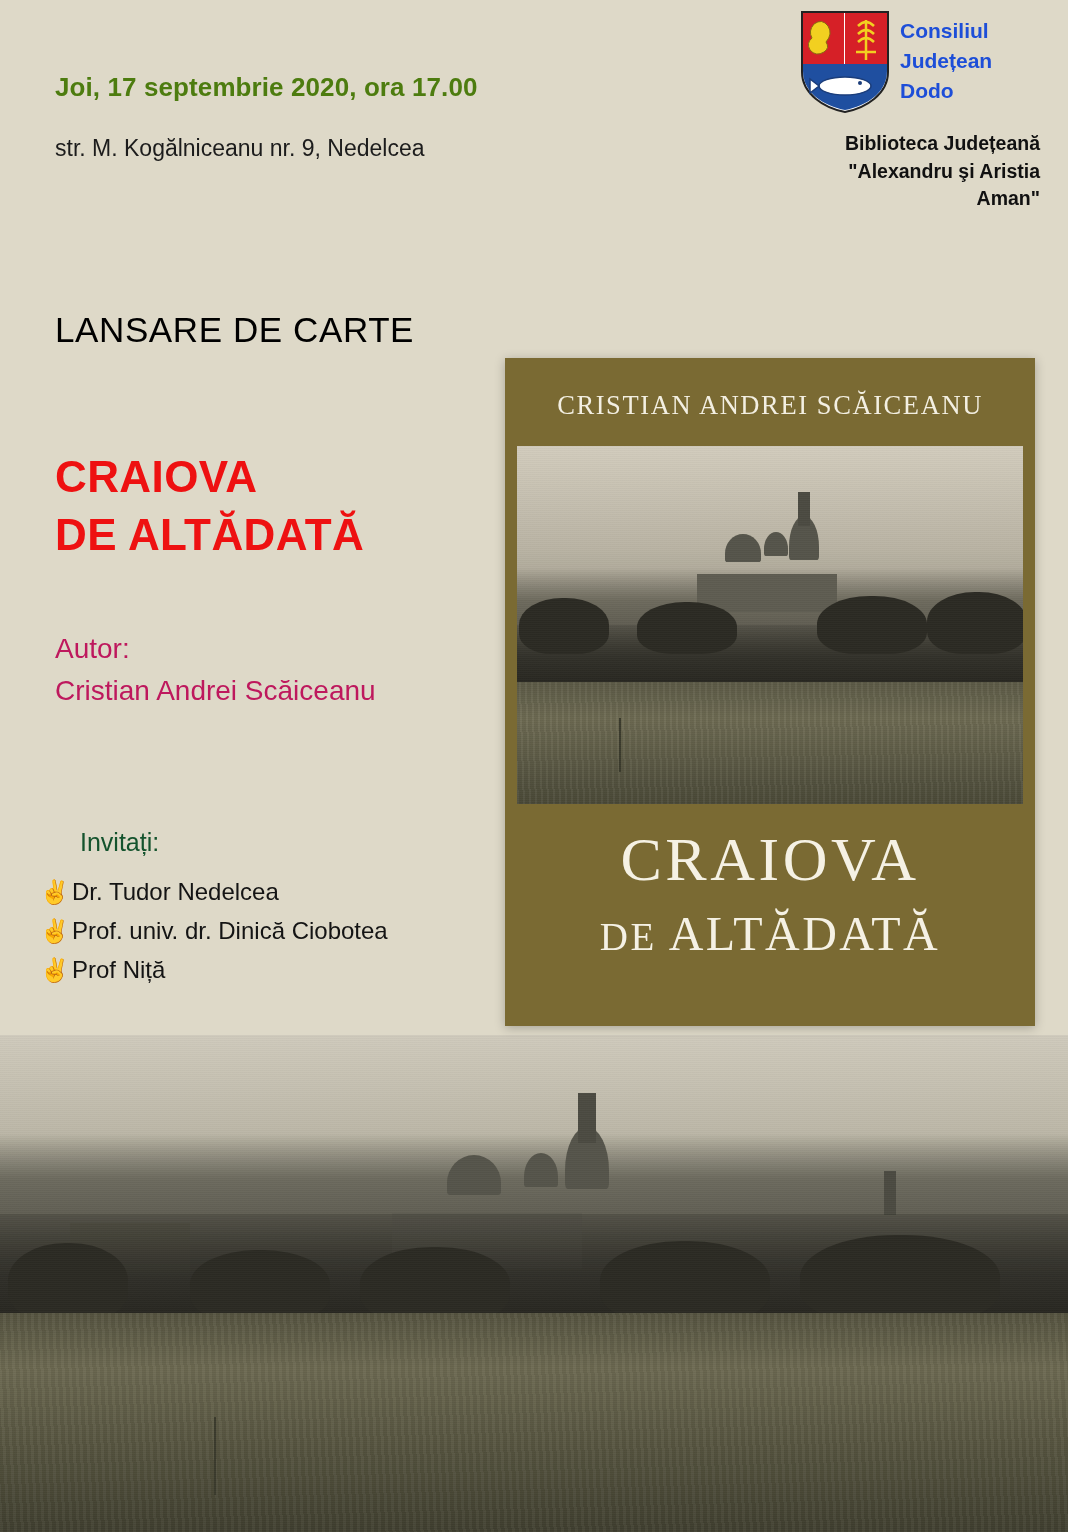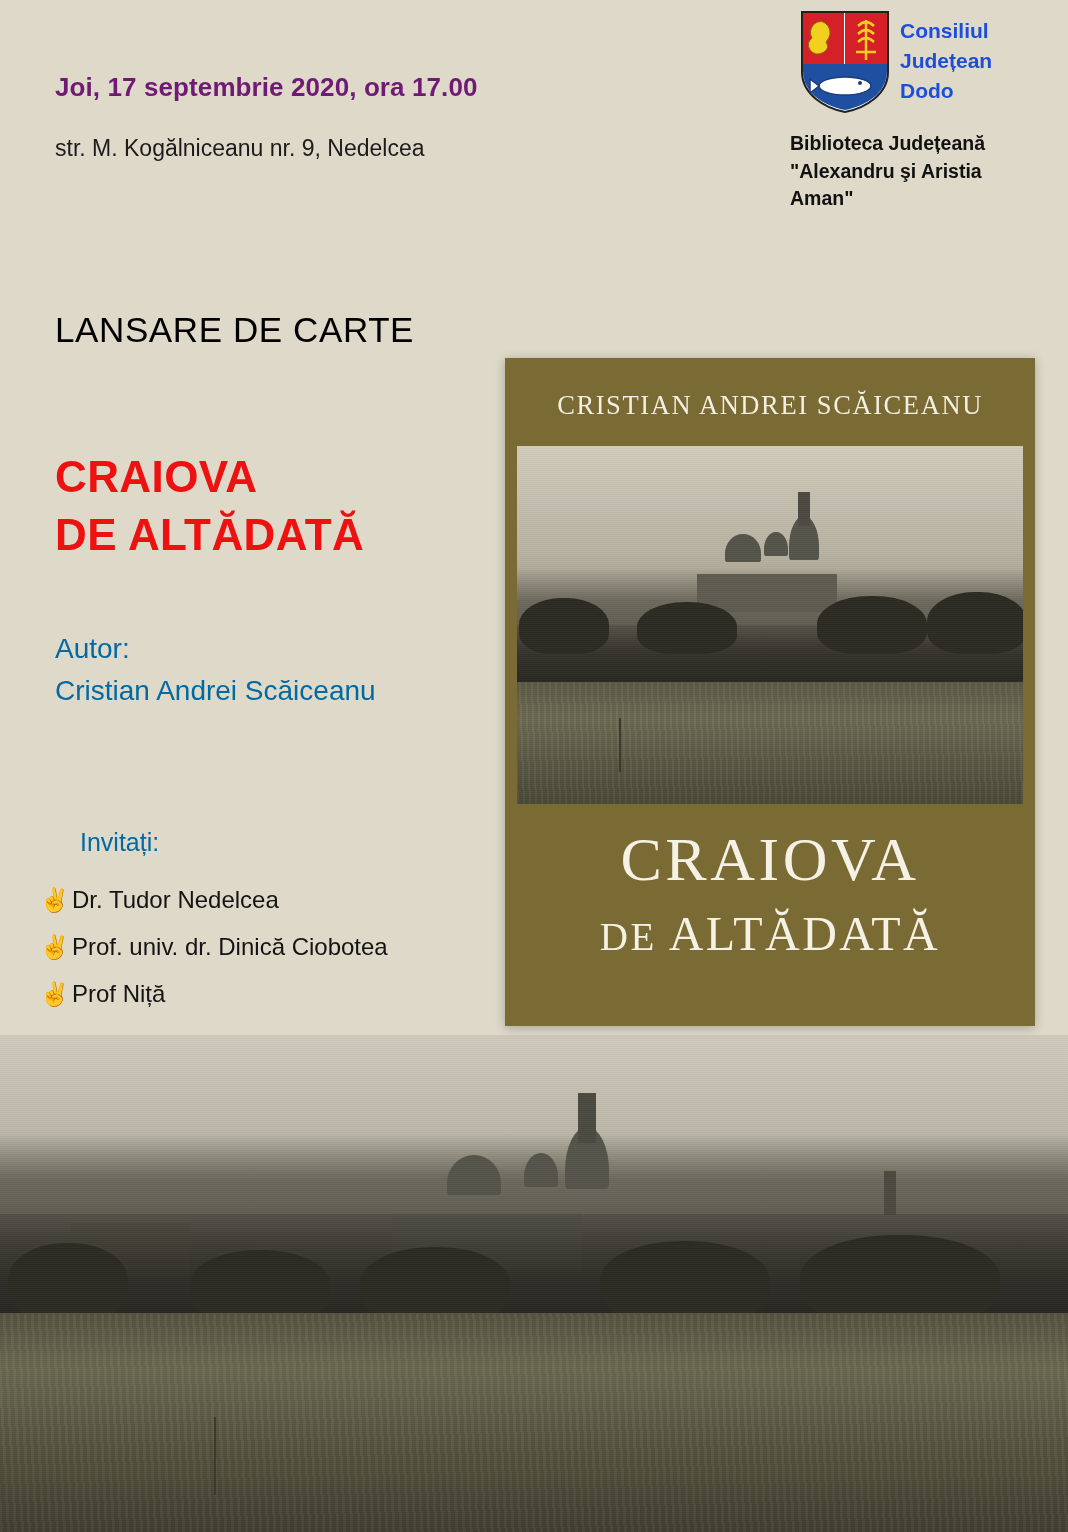--- a/index.html
+++ b/index.html
@@ -86,21 +86,21 @@
     pointer-events: none;
   }
 
   
   .date-line {
     position: absolute;
     left: 55px;
     top: 72px;
     font-size: 26px;
     font-weight: bold;
-    color: #701a75;
+    color: #4d7c0f;
     letter-spacing: 0.1px;
   }
   .venue {
     position: absolute;
     left: 55px;
     top: 132px;
     font-size: 23px;
     color: #1c1c1c;
     line-height: 1.42;
   }
@@ -120,29 +120,29 @@
     font-weight: bold;
     color: #ee1111;
     line-height: 1.32;
     letter-spacing: 0.4px;
   }
   .author-block {
     position: absolute;
     left: 55px;
     top: 628px;
     font-size: 28px;
-    color: #0369a1;
+    color: #be185d;
     line-height: 1.5;
   }
   .guests-label {
     position: absolute;
     left: 80px;
     top: 828px;
     font-size: 25px;
-    color: #0369a1;
+    color: #14532d;
   }
   .guests-list {
     position: absolute;
     left: 38px;
     top: 878px;
     font-size: 24px;
     color: #141414;
   }
   .guest-row {
     display: flex;
@@ -152,21 +152,20 @@
   .guest-bullet {
     width: 34px;
     font-size: 23px;
     color: #1b1b1b;
     text-align: center;
     transform: scaleX(1.1);
   }
   .guest-name {
     font-size: 24px;
     color: #141414;
-    margin-top: 8px;
   }
 
   
   .cj-logo {
     position: absolute;
     left: 800px;
     top: 10px;
     width: 90px;
     height: 104px;
   }
@@ -181,20 +180,21 @@
   }
   .library-name {
     position: absolute;
     left: 790px;
     top: 130px;
     width: 250px;
     font-size: 19.5px;
     font-weight: bold;
     color: #111;
     line-height: 1.42;
+    text-align: right;
   }
   .aman-logo {
     position: absolute;
     left: 866px;
     top: 194px;
     width: 148px;
     height: 130px;
   }
 
   

